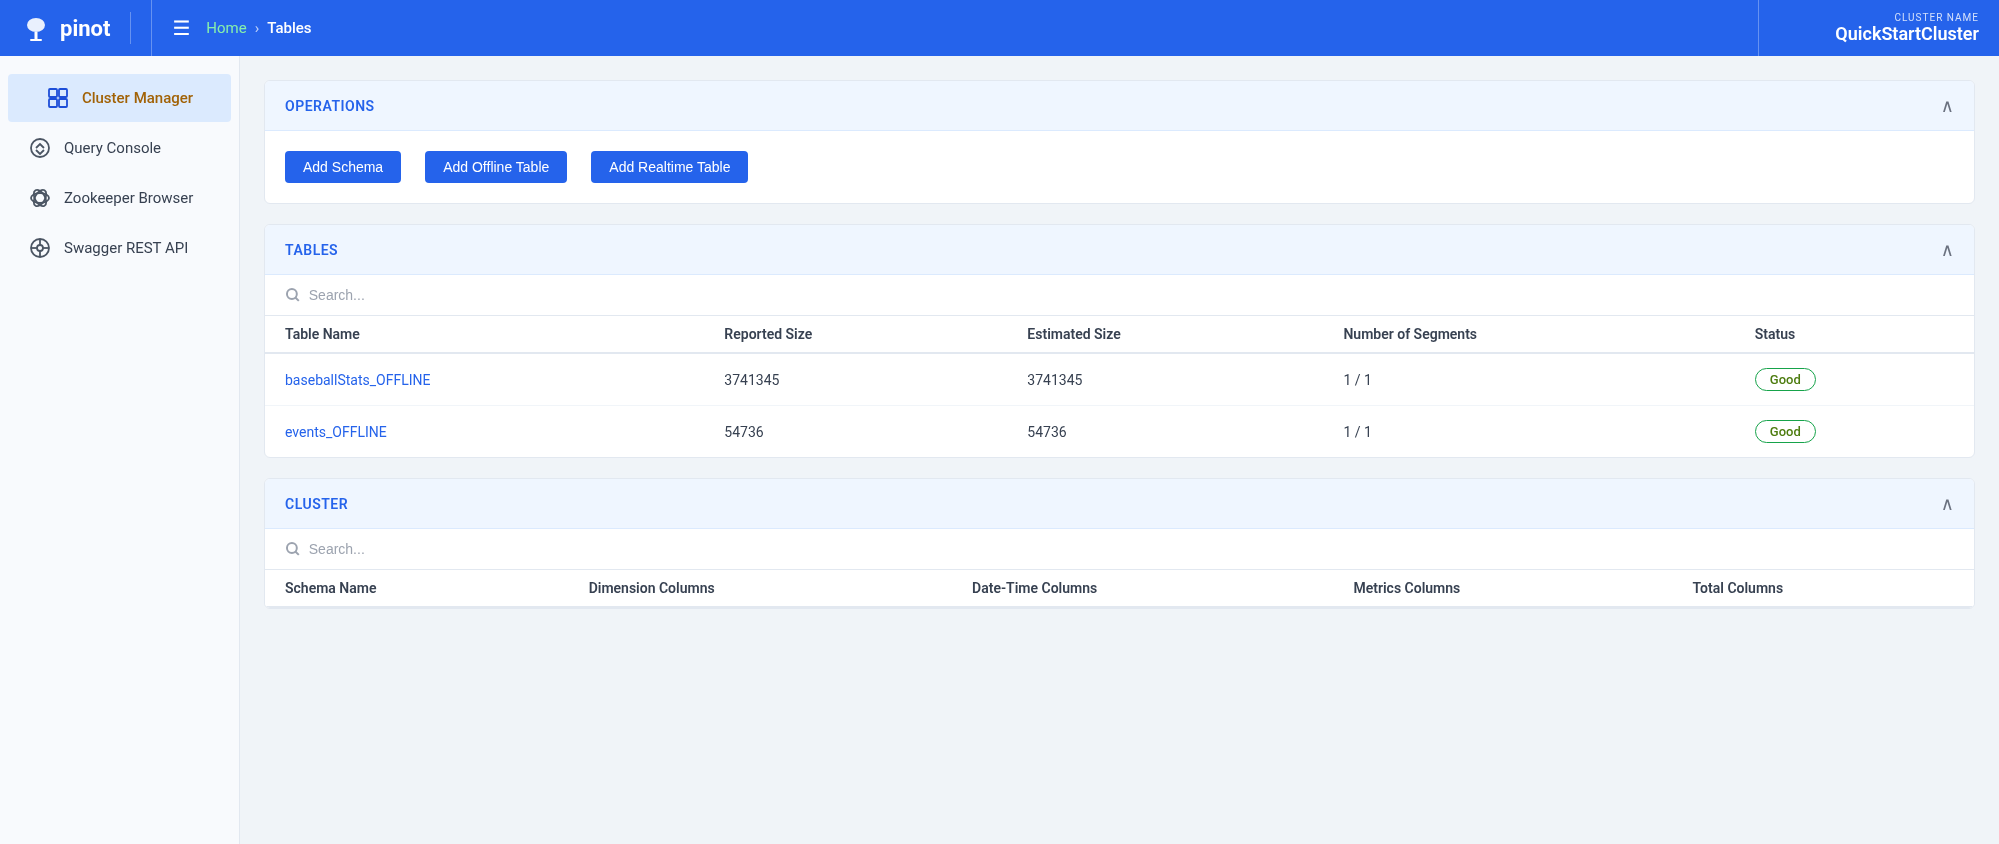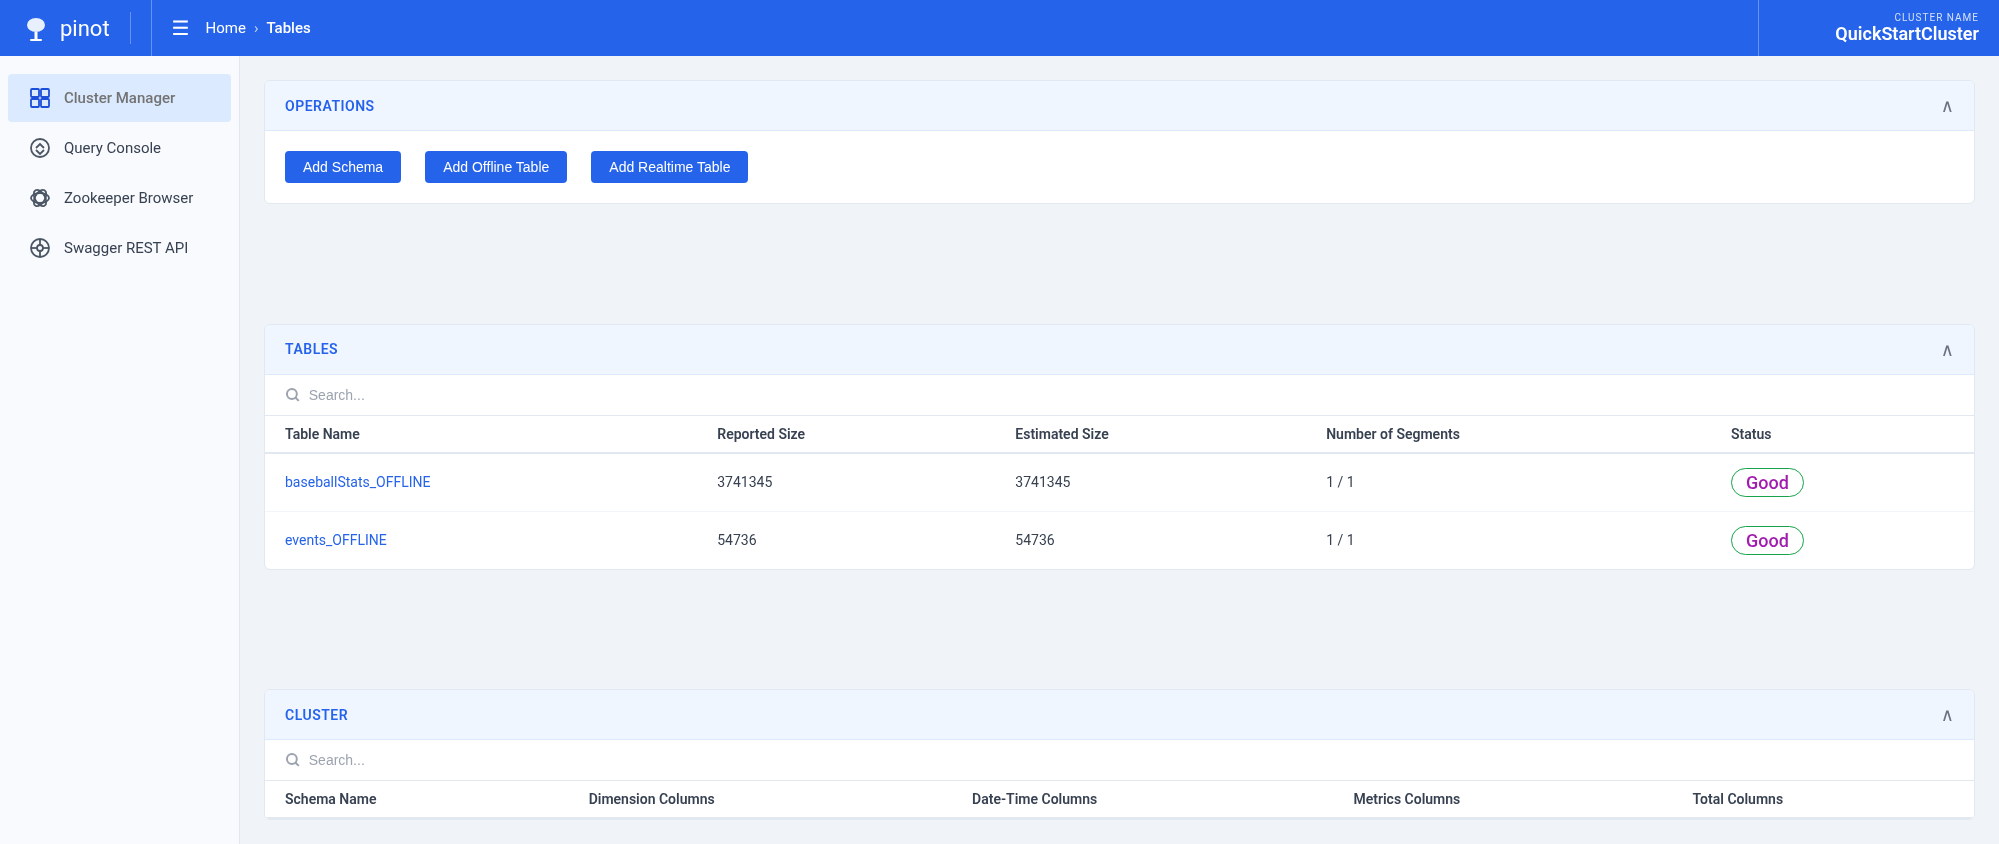--- a/index.html
+++ b/index.html
@@ -37,21 +37,21 @@
       cursor: pointer;
     }
     .nav-breadcrumb {
       display: flex;
       align-items: center;
       gap: 8px;
       color: white;
       font-size: 15px;
     }
     .nav-breadcrumb a {
-      color: #ffffff;
+      color: #86efac;
       text-decoration: none;
     }
     .nav-breadcrumb .sep {
       opacity: 0.7;
     }
     .nav-breadcrumb .current {
       font-weight: 500;
     }
     .cluster-info {
       position: absolute;
@@ -93,22 +93,23 @@
       gap: 12px;
       padding: 12px 20px;
       cursor: pointer;
       font-size: 15px;
       color: #374151;
       border-radius: 4px;
       margin: 2px 8px;
     }
     .sidebar-item.active {
       background: #dbeafe;
-      color: #737373;
+      color: #a16207;
       font-weight: 500;
+      justify-content: center;
     }
     .sidebar-item .sidebar-icon {
       width: 24px;
       height: 24px;
       display: flex;
       align-items: center;
       justify-content: center;
       color: #4b5563;
     }
     .sidebar-item.active .sidebar-icon {
@@ -116,21 +117,20 @@
     }
 
     
     .main-content {
       flex: 1;
       overflow-y: auto;
       padding: 24px;
       display: flex;
       flex-direction: column;
       gap: 20px;
-      justify-content: space-between;
     }
 
     
     .section-card {
       background: white;
       border: 1px solid #e2e8f0;
       border-radius: 6px;
       overflow: hidden;
     }
     .section-header {
@@ -222,29 +222,29 @@
     .table-link {
       color: #2563eb;
       text-decoration: none;
       cursor: pointer;
     }
     .status-badge {
       display: inline-block;
       padding: 3px 14px;
       border-radius: 20px;
       border: 1.5px solid #16a34a;
-      color: #a21caf;
-      font-size: 18px;
+      color: #4d7c0f;
+      font-size: 13px;
       font-weight: 500;
     }
 
     
     .pinot-logo-text {
       font-size: 22px;
-      font-weight: normal;
+      font-weight: bold;
       color: white;
     }
   </style>
 </head>
 <body>
 
 <nav class="top-nav">
   <div class="nav-logo">
 
     <svg class="pinot-icon" viewBox="0 0 32 32" fill="white">

